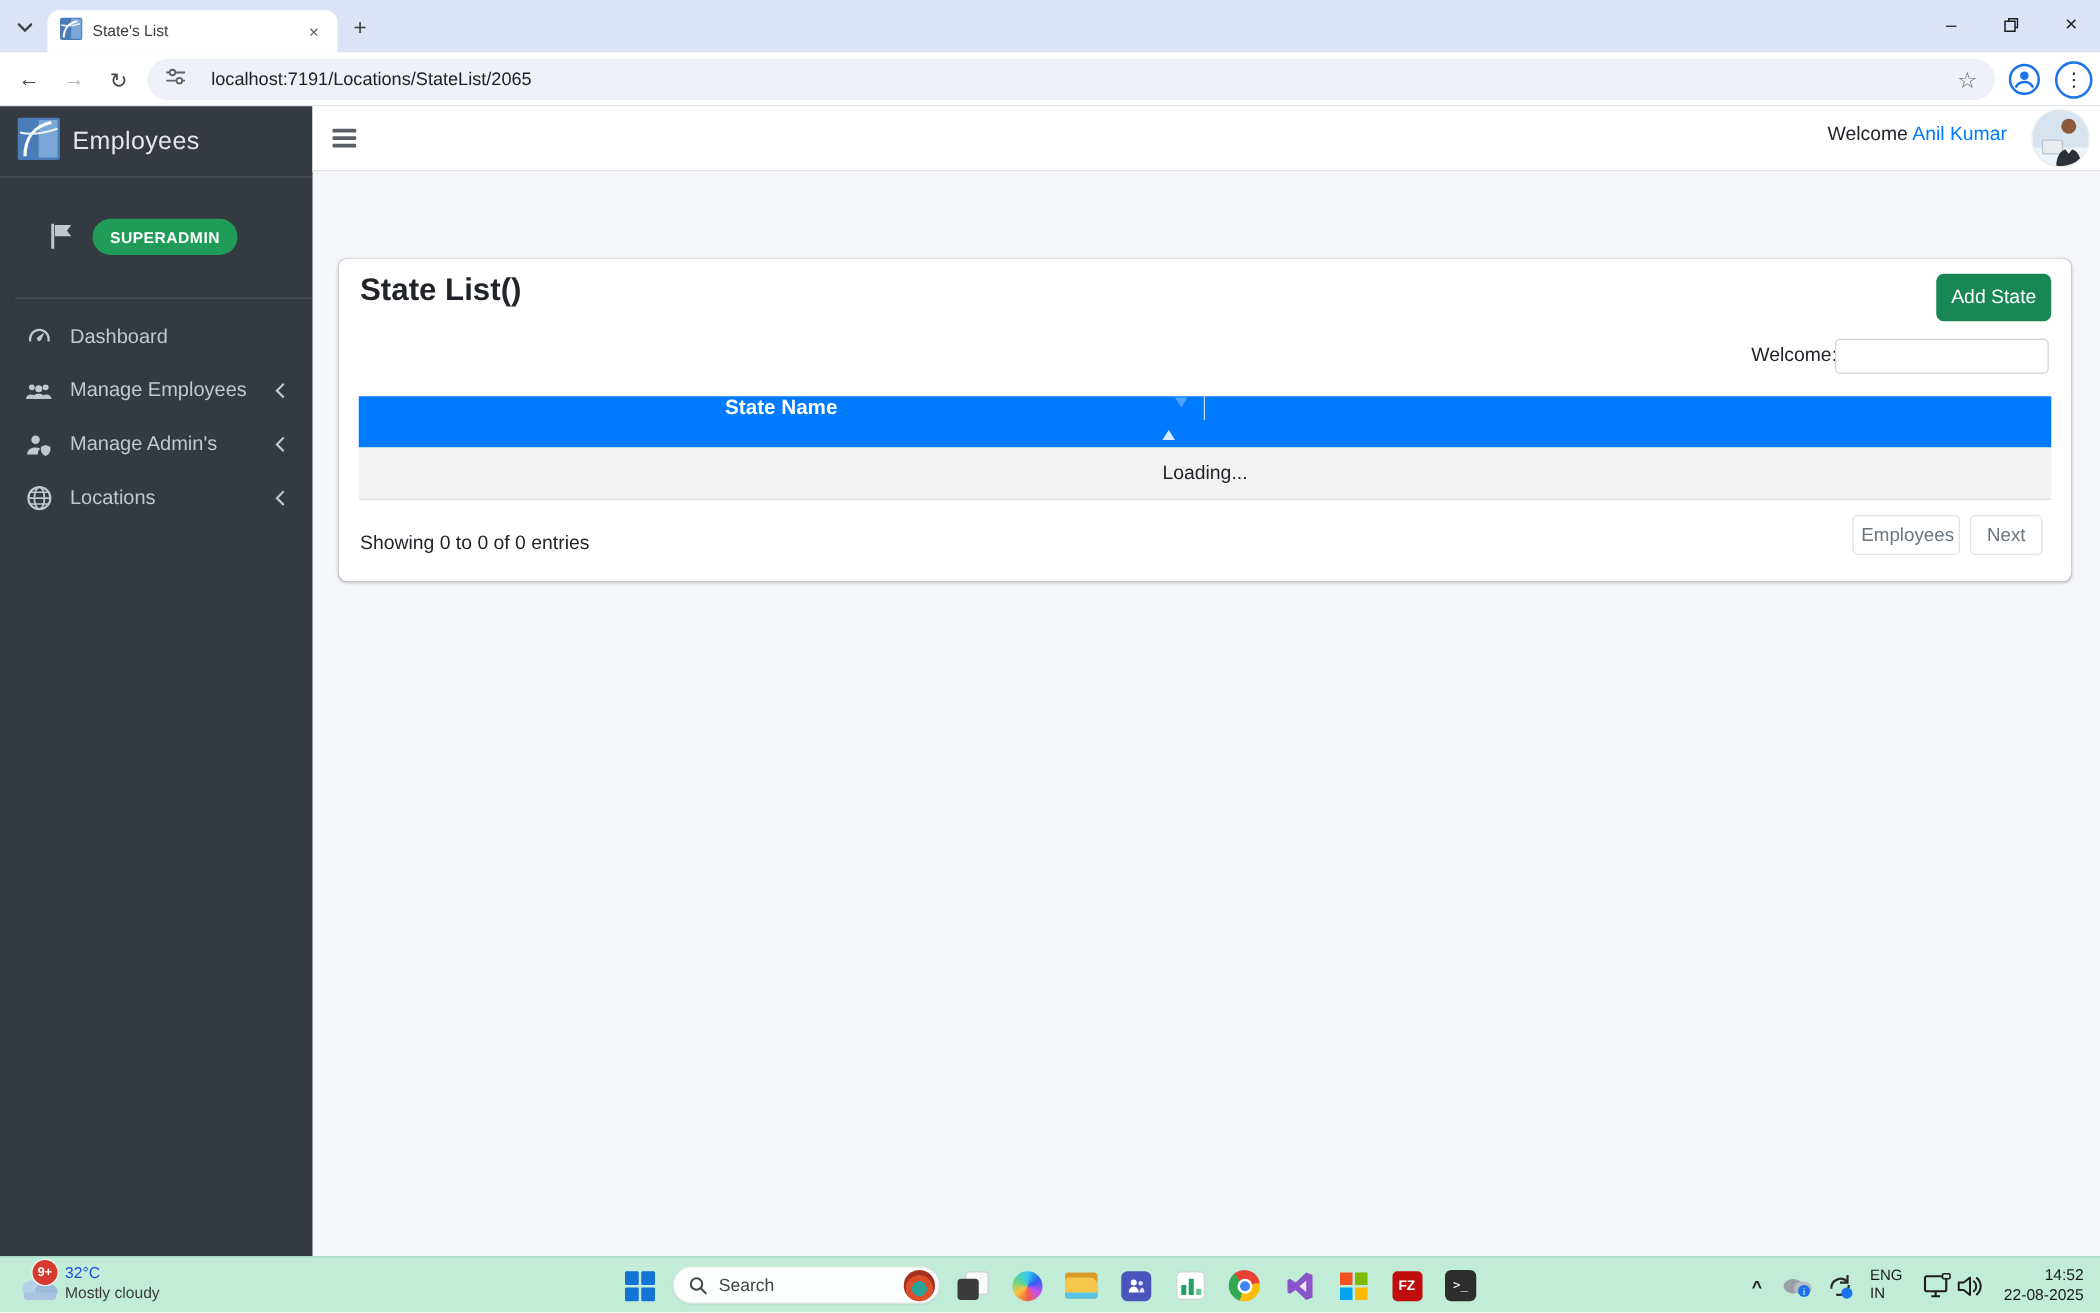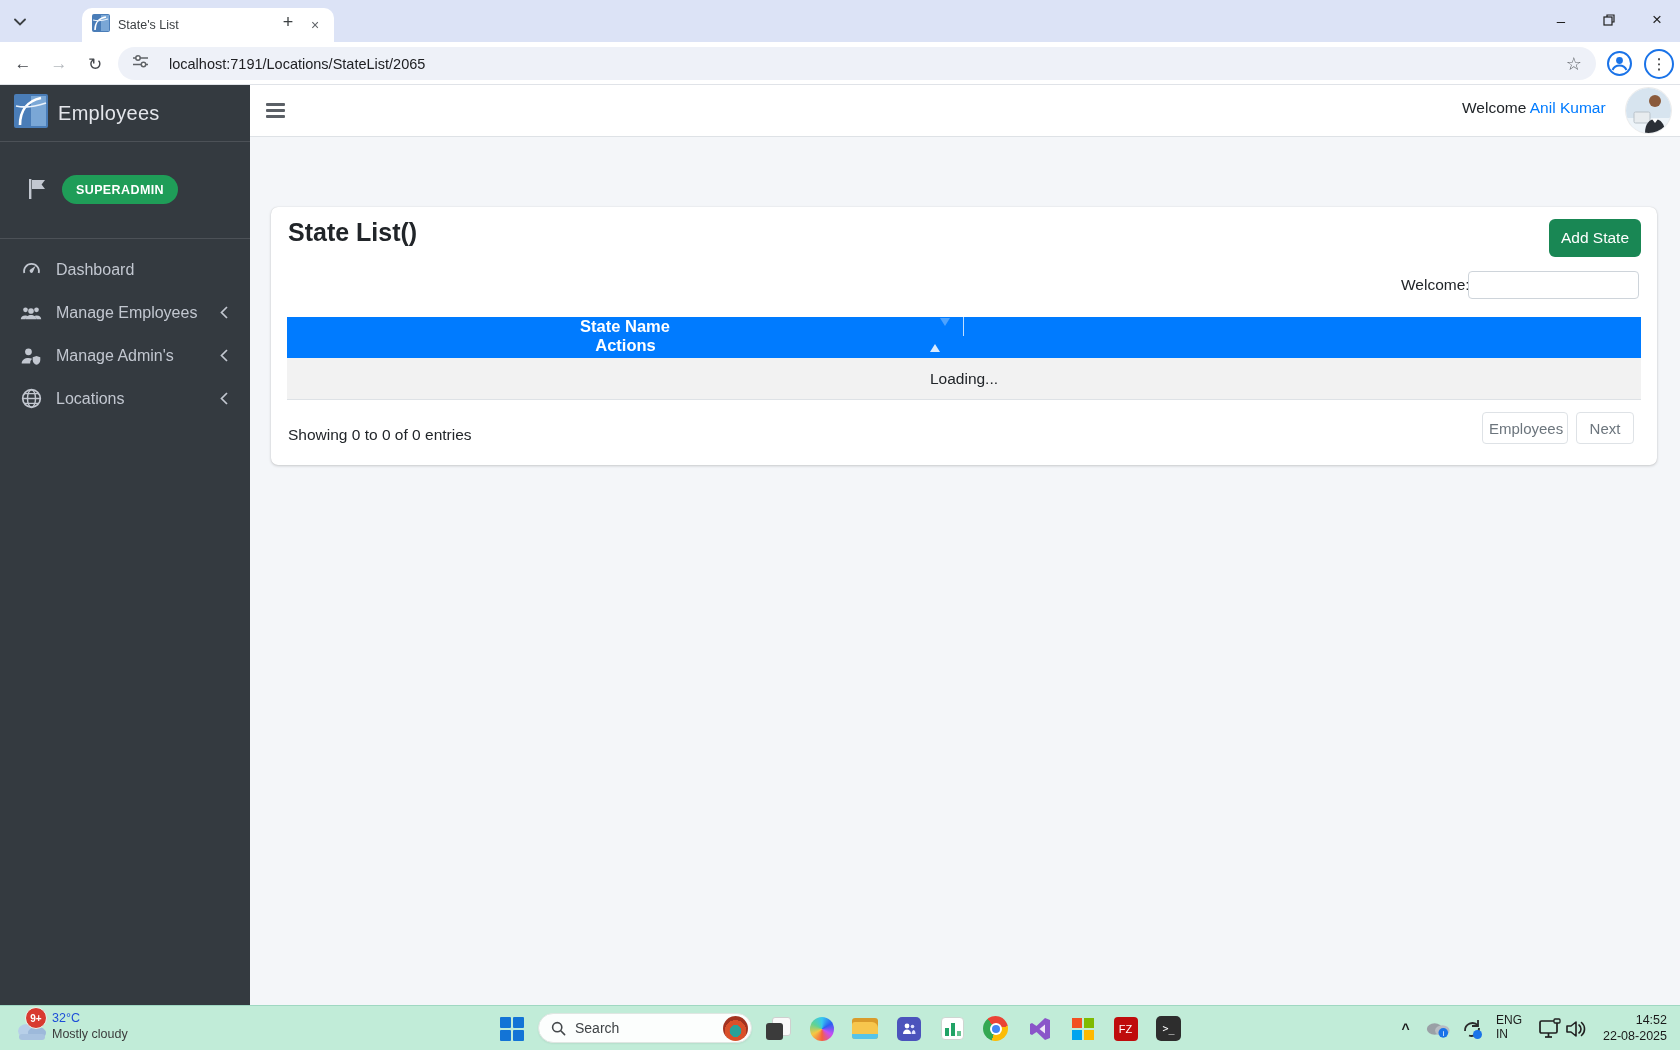--- a/index.html
+++ b/index.html
@@ -3,36 +3,36 @@
 <meta charset="utf-8">
 <style>
   html,body{margin:0;padding:0;}
   body{width:1680px;height:1050px;font-family:"Liberation Sans",sans-serif;}
   .abs{position:absolute;}
   .screen{position:relative;width:1680px;height:1050px;overflow:hidden;background:#f4f6f9;}
 
   
   .tabstrip{left:0;top:0;width:1680px;height:42px;background:#dce3f6;}
   .tab-caret{left:8px;top:10px;width:24px;height:24px;display:flex;align-items:center;justify-content:center;border-radius:50%;color:#3c4043;}
-  .tab{left:38px;top:8px;width:252px;height:34px;background:#ffffff;border-radius:10px 10px 0 0;display:flex;align-items:center;padding:0 10px;box-sizing:border-box;margin-left:44px;}
+  .tab{left:38px;top:8px;width:232px;height:34px;background:#ffffff;border-radius:10px 10px 0 0;display:flex;align-items:center;padding:0 10px;box-sizing:border-box;}
   .tab-title{font-size:12.5px;color:#3c4043;margin-left:8px;flex:1;white-space:nowrap;overflow:hidden;}
   .tab-close{width:18px;height:18px;display:flex;align-items:center;justify-content:center;color:#5f6368;font-size:14px;border-radius:50%;}
   .newtab{left:276px;top:10px;width:24px;height:24px;display:flex;align-items:center;justify-content:center;font-size:18px;color:#3c4043;}
   .winbtn{top:6px;width:34px;height:28px;display:flex;align-items:center;justify-content:center;color:#1f1f1f;font-size:15px;}
   .toolbar{left:0;top:42px;width:1680px;height:43px;background:#ffffff;border-bottom:1px solid #e0e3e8;box-sizing:border-box;}
   .navbtn{top:49px;width:30px;height:30px;display:flex;align-items:center;justify-content:center;font-size:17px;color:#45484d;border-radius:50%;}
   .urlbar{left:118px;top:47px;width:1478px;height:33px;background:#eef1f8;border-radius:17px;display:flex;align-items:center;padding:0 14px;box-sizing:border-box;}
   .urltext{font-size:14.5px;color:#202124;margin-left:20px;flex:1;}
   .ring{border:2px solid #1a73e8;border-radius:50%;}
 
   
   .sidebar{left:0;top:85px;width:250px;height:920px;background:#343a40;}
   .brandrow{left:0;top:0;width:250px;height:57px;border-bottom:1px solid rgba(255,255,255,.12);display:flex;align-items:center;padding-left:14px;box-sizing:border-box;}
   .brandname{font-size:20px;font-weight:400;color:#e4e6eb;margin-left:10px;letter-spacing:.3px;}
-  .userpanel{left:0;top:57px;width:250px;height:96px;border-bottom:1px solid rgba(255,255,255,.12);}
+  .userpanel{left:12px;top:57px;width:250px;height:96px;border-bottom:1px solid rgba(255,255,255,.12);}
   .rolebadge{left:62px;top:33px;width:116px;height:29px;background:#1f9d58;border-radius:15px;color:#fff;font-size:12.5px;font-weight:bold;letter-spacing:.4px;display:flex;align-items:center;justify-content:center;}
   .navitem{left:8px;width:234px;height:43px;display:flex;align-items:center;border-radius:4px;color:#c2c7d0;font-size:16px;}
   .navicon{width:22px;height:22px;margin-left:12px;margin-right:14px;display:flex;align-items:center;justify-content:center;flex:none;}
   .navlabel{flex:1;}
   .navchev{margin-right:14px;display:flex;align-items:center;}
 
   
   .appheader{left:250px;top:85px;width:1430px;height:52px;background:#ffffff;border-bottom:1px solid #dee2e6;box-sizing:border-box;}
   .burger{left:266px;top:103px;width:19px;height:15px;}
   .burger i{display:block;height:2.6px;background:#5b6066;margin-bottom:3.4px;border-radius:1px;}
@@ -231,23 +231,20 @@
   <div class="abs card">
     <div class="abs cardtitle">State List()</div>
     <button class="abs addbtn">Add State</button>
     <label class="abs searchlbl">Welcome:</label>
     <input class="abs searchinput" value="" style="">
     <div class="abs thead">
       <div class="th-cell first">
         <span>State Name</span>
         <span class="sortstack"><span class="tri-up"></span><span class="tri-dn"></span></span>
       </div>
-      <div class="th-cell">
-        <span>Actions</span>
-      </div>
     </div>
     <div class="abs loadrow">
       <span>Loading...</span>
     </div>
     <div class="abs summary">Showing 0 to 0 of 0 entries</div>
     <button class="abs pagebtn" style="left:1211px;width:86px;">Employees</button>
     <button class="abs pagebtn" style="left:1305px;width:58px;">Next</button>
   </div>
 
   <div class="abs taskbar">
@@ -329,21 +326,21 @@
     </div>
     <div class="abs ticon" style="left:1069px;">
       <span style="display:grid;grid-template-columns:10px 10px;grid-template-rows:10px 10px;gap:2px;">
         <span style="background:#f25022;"></span>
           <span style="background:#7fba00;"></span>
         <span style="background:#00a4ef;"></span>
           <span style="background:#ffb900;"></span>
       </span>
     </div>
     <div class="abs ticon" style="left:1112px;">
-      <span style="width:24px;height:24px;background:#bf0c0c;border-radius:4px;color:#fff;font-weight:normal;font-size:11px;display:flex;align-items:center;justify-content:center;">FZ</span>
+      <span style="width:24px;height:24px;background:#bf0c0c;border-radius:4px;color:#fff;font-weight:bold;font-size:11px;display:flex;align-items:center;justify-content:center;">FZ</span>
     </div>
     <div class="abs ticon" style="left:1155px;">
       <span style="width:25px;height:25px;background:#2d2d2d;border-radius:5px;color:#fff;font-family:'DejaVu Sans Mono',monospace;font-size:10px;display:flex;align-items:center;justify-content:center;">&gt;_</span>
     </div>
 
     <div class="abs ticon" style="left:1392px;font-size:14px;color:#1b1b1b;font-weight:bold;">^</div>
     <div class="abs ticon" style="left:1424px;">
       <svg width="28" height="20" viewBox="0 0 28 20">
           <ellipse cx="11" cy="10" rx="8" ry="6" fill="#9aa0a6"></ellipse>
           <ellipse cx="19" cy="11.5" rx="7.5" ry="5.5" fill="#b9bdc2"></ellipse>

